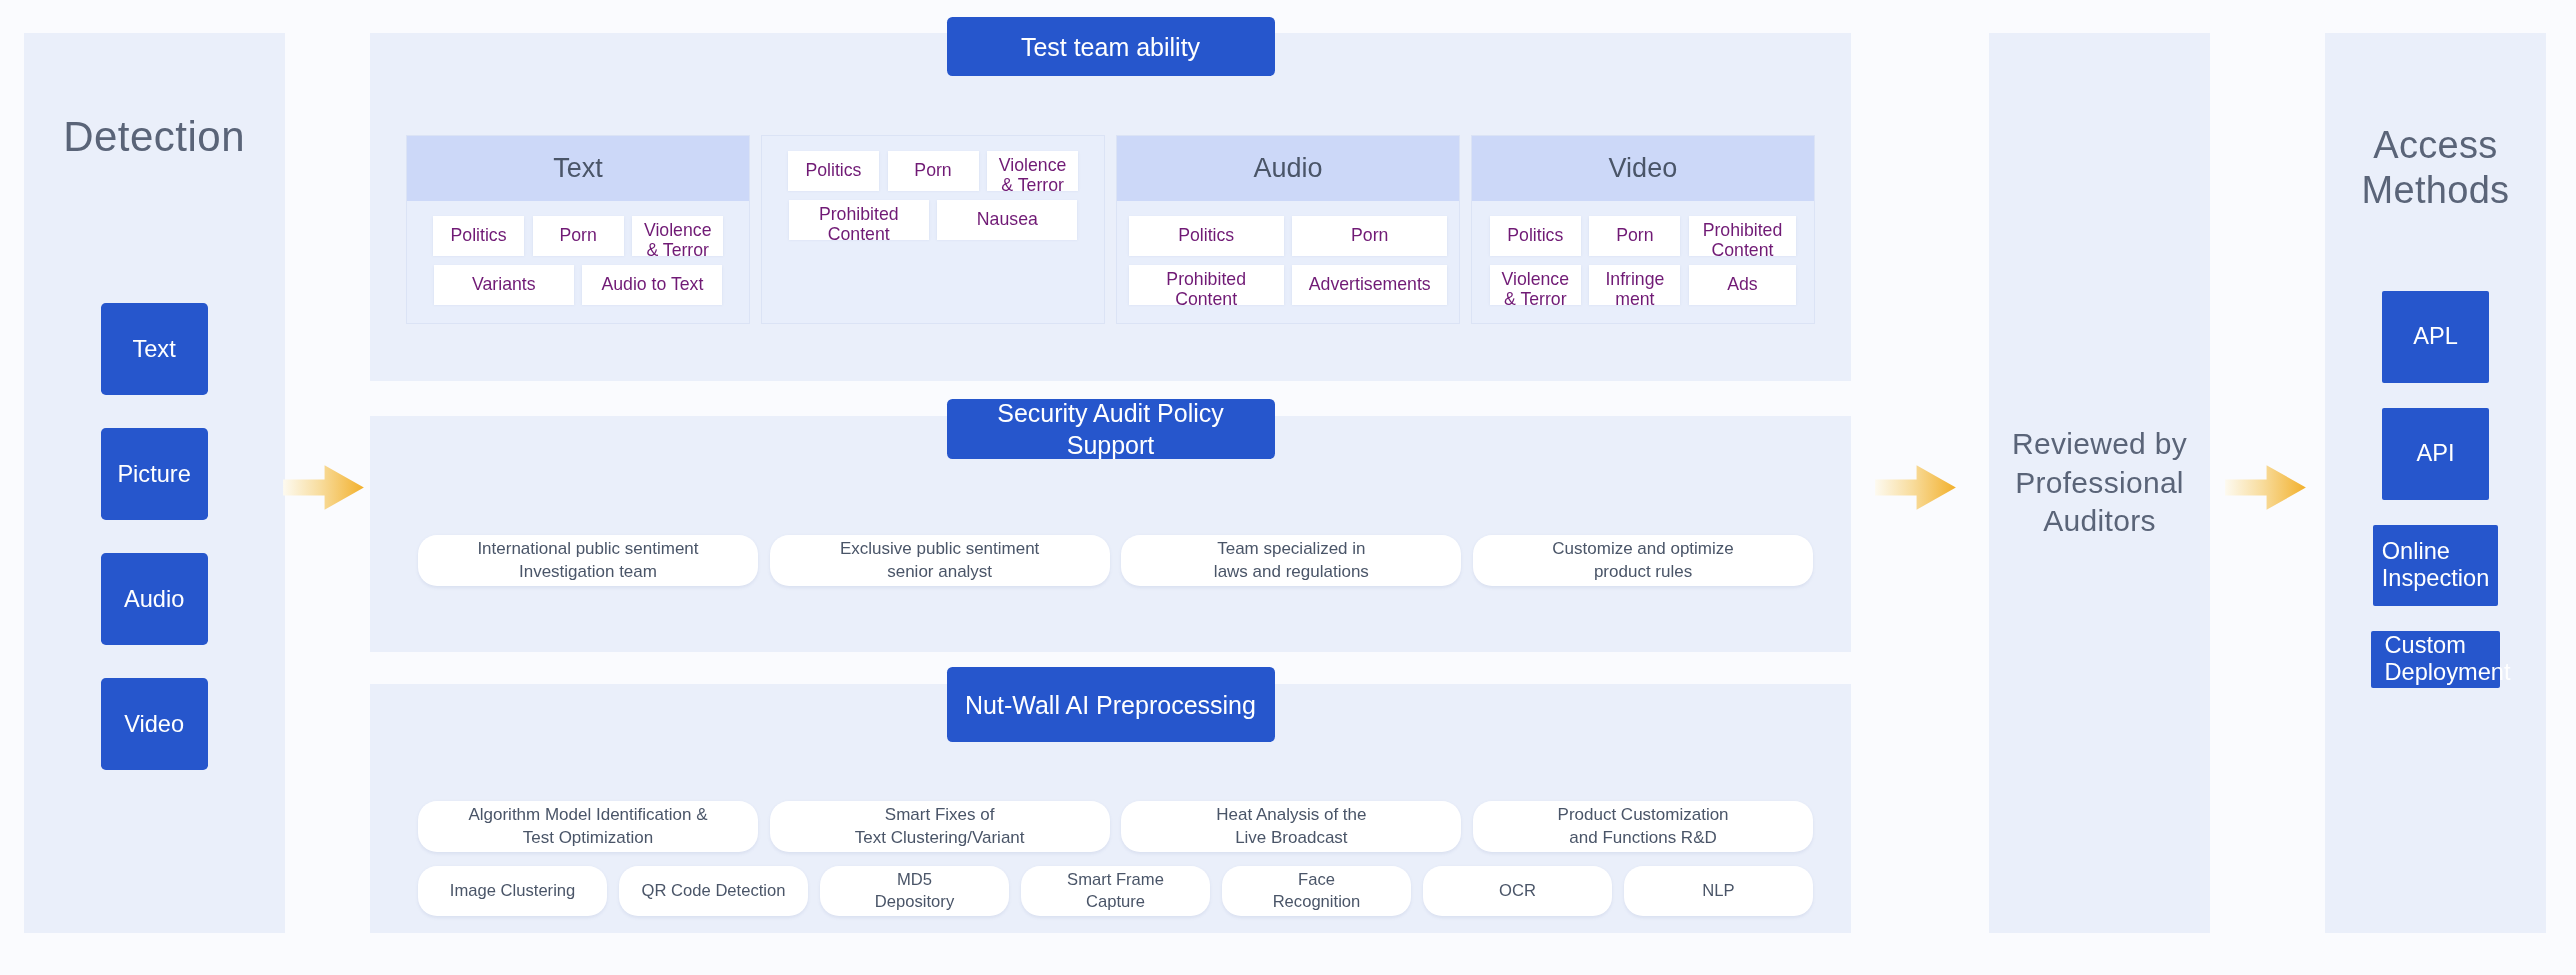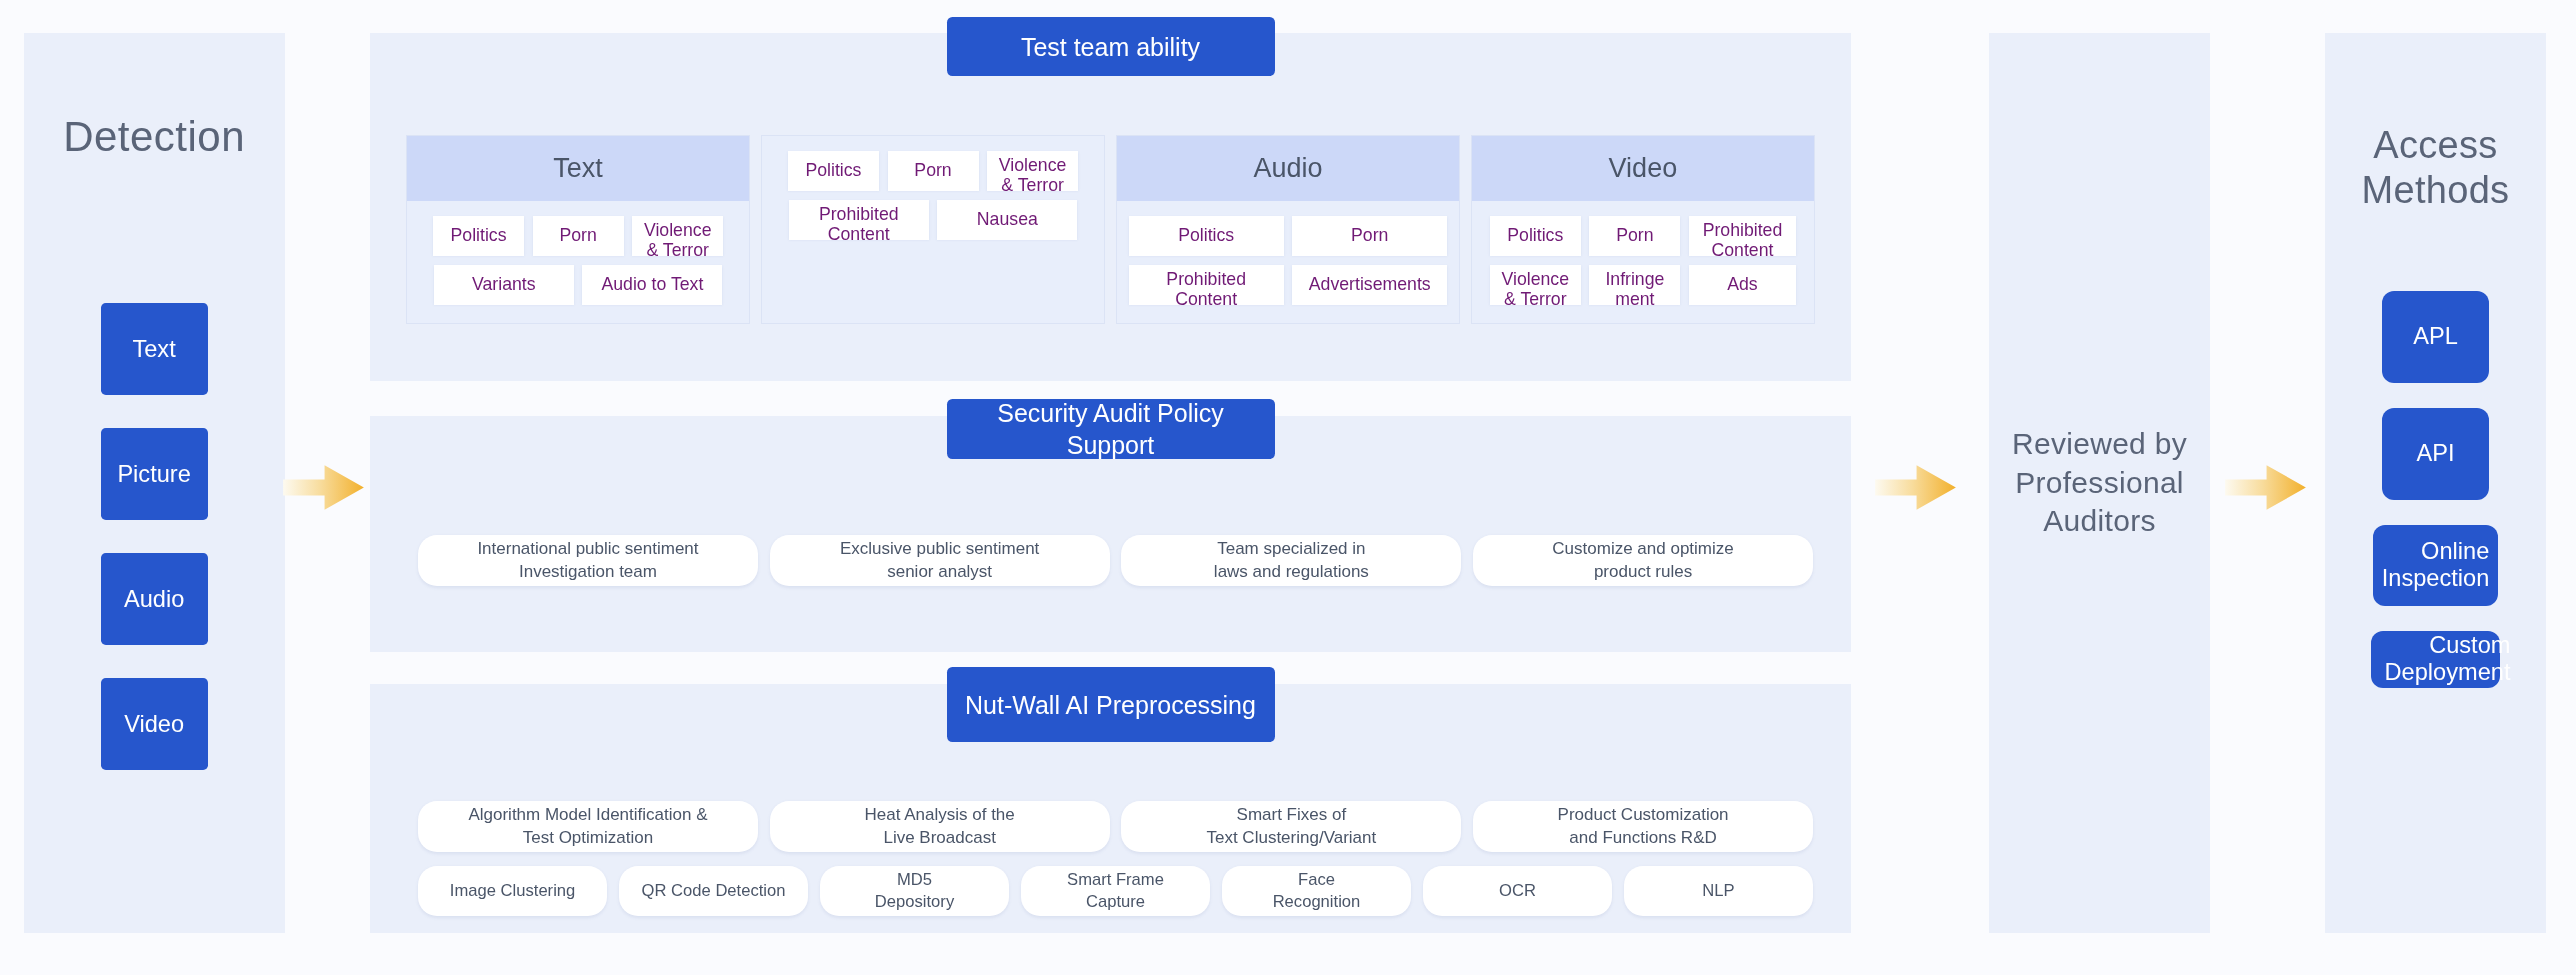--- a/index.html
+++ b/index.html
@@ -252,25 +252,25 @@
   #access-chip-list {
     margin-top: 78px;
     display: flex;
     flex-direction: column;
     gap: 25px;
     align-items: center;
   }
   .access-chip {
     background: #2656cc;
     color: #ffffff;
-    border-radius: 12px;
-    display: flex;
-    align-items: center;
-    justify-content: center;
-    text-align: right;
+    border-radius: 2px;
+    display: flex;
+    align-items: center;
+    justify-content: center;
+    text-align: left;
     font-size: 23.6px;
     line-height: 1.16;
     white-space: pre-line;
     box-sizing: border-box;
   }
   .access-chip.sz-sm { width: 107px; height: 92px; }
   .access-chip.sz-lg { width: 125px; height: 81px; }
   .access-chip.sz-xl { width: 129px; height: 57px; padding-left: 24px; }
 </style>
 </head>
@@ -374,24 +374,24 @@
     </div>
   </div>
 
   <div class="section" id="section-preprocess">
     <div class="section-badge" id="badge-preprocess">Nut-Wall AI
 Preprocessing</div>
 
     <div class="wide-row" id="preprocess-row-1">
       <div class="wide-box">Algorithm Model Identification &amp;
 Test Optimization</div>
+      <div class="wide-box">Smart Fixes of
+Text Clustering/Variant</div>
       <div class="wide-box">Heat Analysis of the
 Live Broadcast</div>
-      <div class="wide-box">Smart Fixes of
-Text Clustering/Variant</div>
       <div class="wide-box">Product Customization
 and Functions R&amp;D</div>
     </div>
 
     <div class="wide-row" id="preprocess-row-2">
       <div class="wide-box">Image Clustering</div>
       <div class="wide-box">QR Code Detection</div>
       <div class="wide-box">MD5
 Depository</div>
       <div class="wide-box">Smart Frame

